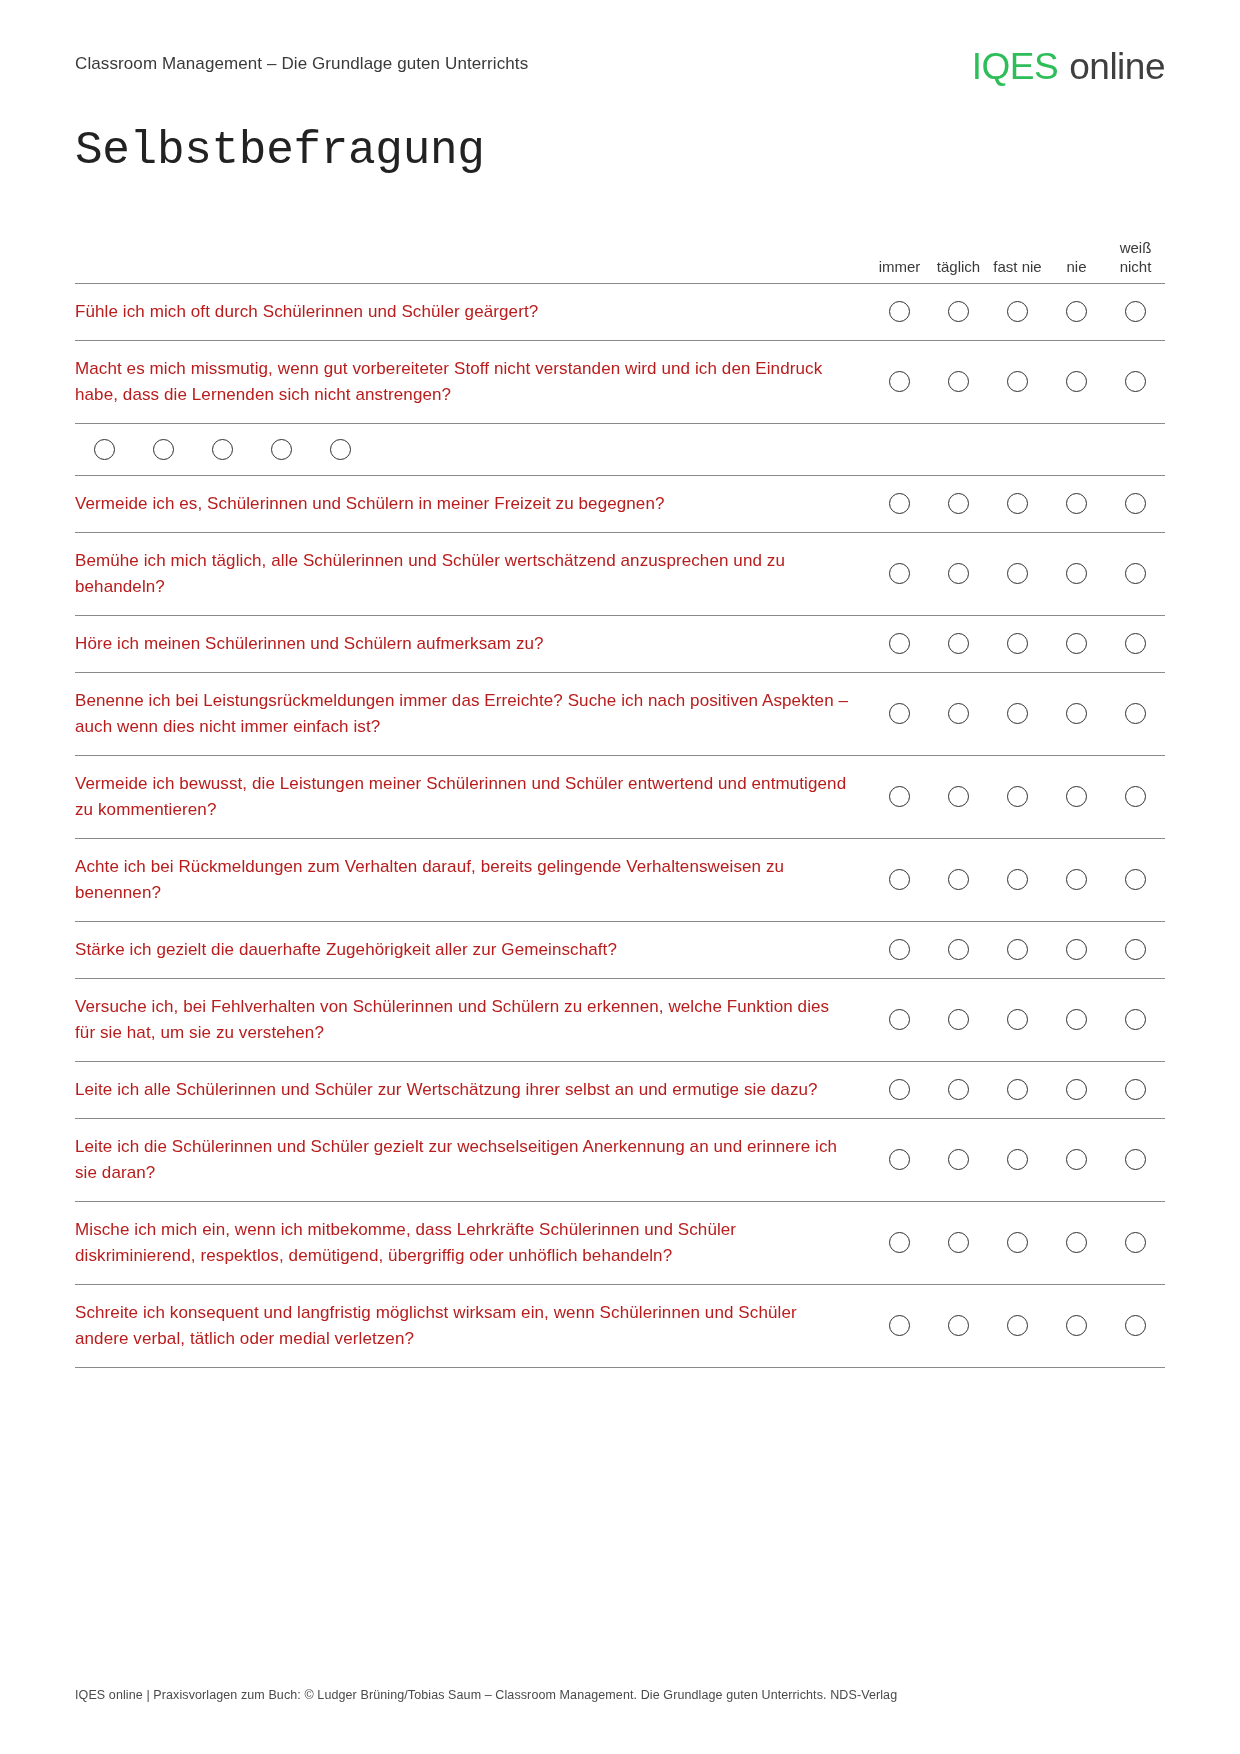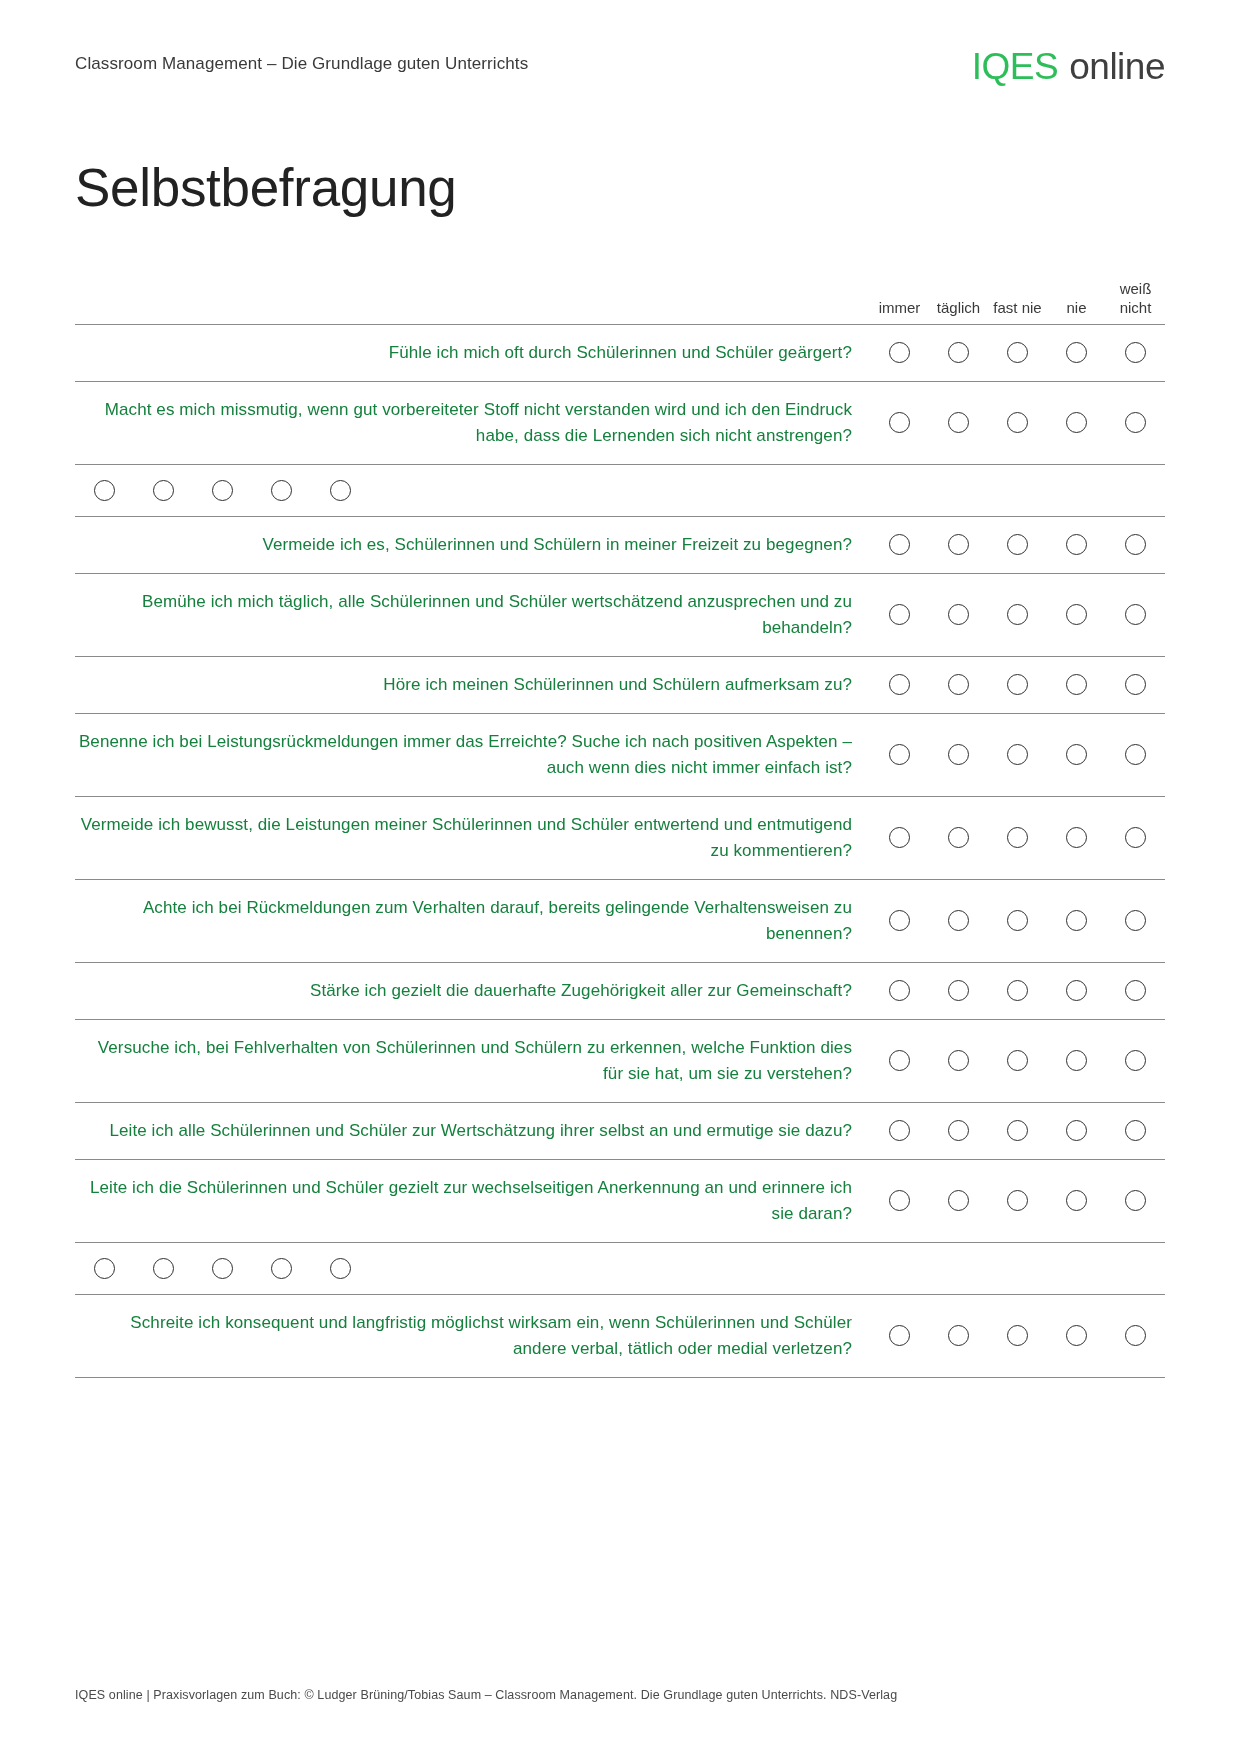--- a/index.html
+++ b/index.html
@@ -30,25 +30,26 @@
   }
   .logo {
     font-size: 37px;
     letter-spacing: -0.5px;
     line-height: 1;
     white-space: nowrap;
   }
   .logo .green { color: #2dbe5a; }
   .logo .dark  { color: #3f3f3f; margin-left: 11px; }
   h1.title {
-    margin: 72px 0 0 0;
-    font-size: 53px;
+    margin: 40px 0 0 0;
+    font-size: 46px;
     font-weight: 300;
     color: #222222;
     letter-spacing: -0.3px;
+    font-family: Liberation Mono, monospace;
   }
   .table {
     margin-top: 62px;
   }
   .thead {
     display: flex;
     align-items: flex-end;
     border-bottom: 1px solid #8a8a8a;
     padding-bottom: 6px;
   }
@@ -70,24 +71,23 @@
   .row {
     display: flex;
     align-items: center;
     border-bottom: 1px solid #8a8a8a;
     padding: 15px 0;
   }
   .question {
     flex: 1;
     font-size: 17px;
     line-height: 26px;
-    color: #15803d;
+    color: #b91c1c;
     padding-right: 18px;
     letter-spacing: 0.1px;
-    text-align: right;
   }
   .circle {
     width: 21px;
     height: 21px;
     box-sizing: border-box;
     border: 1.5px solid #2f2f2f;
     border-radius: 50%;
     background: #ffffff;
     display: inline-block;
   }
@@ -354,20 +354,21 @@
             <span class="circle"></span>
           </div>
           <div class="scale-cell">
             <span class="circle"></span>
           </div>
           <div class="scale-cell">
             <span class="circle"></span>
           </div>
         </div>
         <div class="row">
+          <div class="question">Mische ich mich ein, wenn ich mitbekomme, dass Lehrkräfte Schülerinnen und Schüler diskriminierend, respektlos, demütigend, übergriffig oder unhöflich behandeln?</div>
           <div class="scale-cell">
             <span class="circle"></span>
           </div>
           <div class="scale-cell">
             <span class="circle"></span>
           </div>
           <div class="scale-cell">
             <span class="circle"></span>
           </div>
           <div class="scale-cell">

